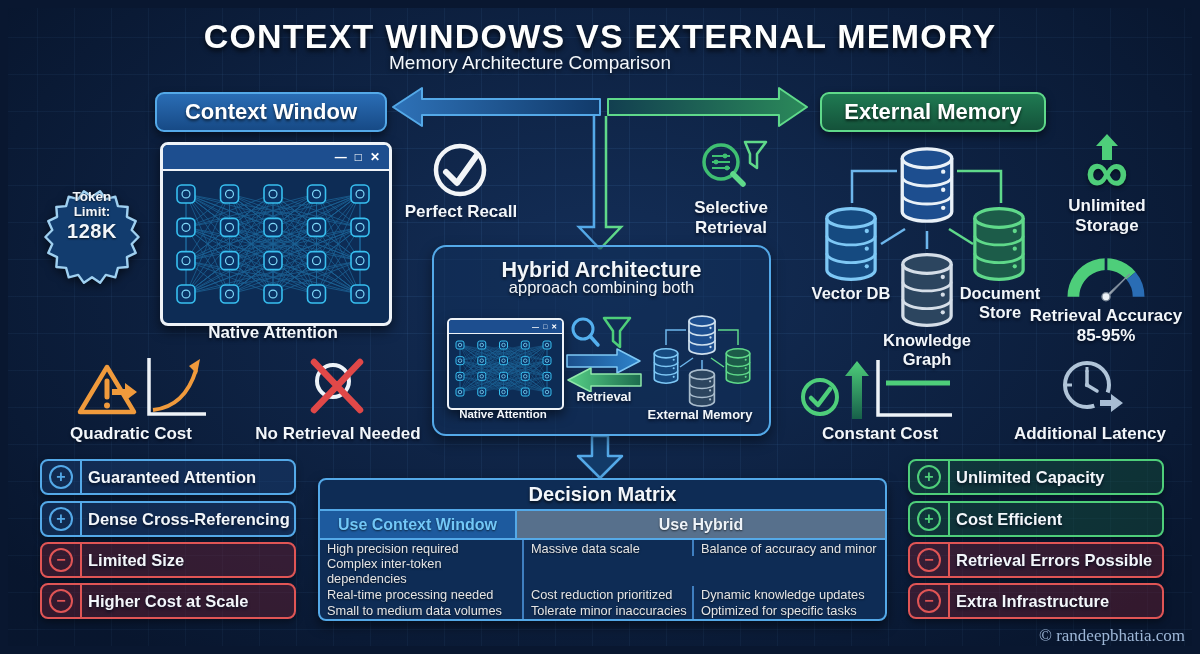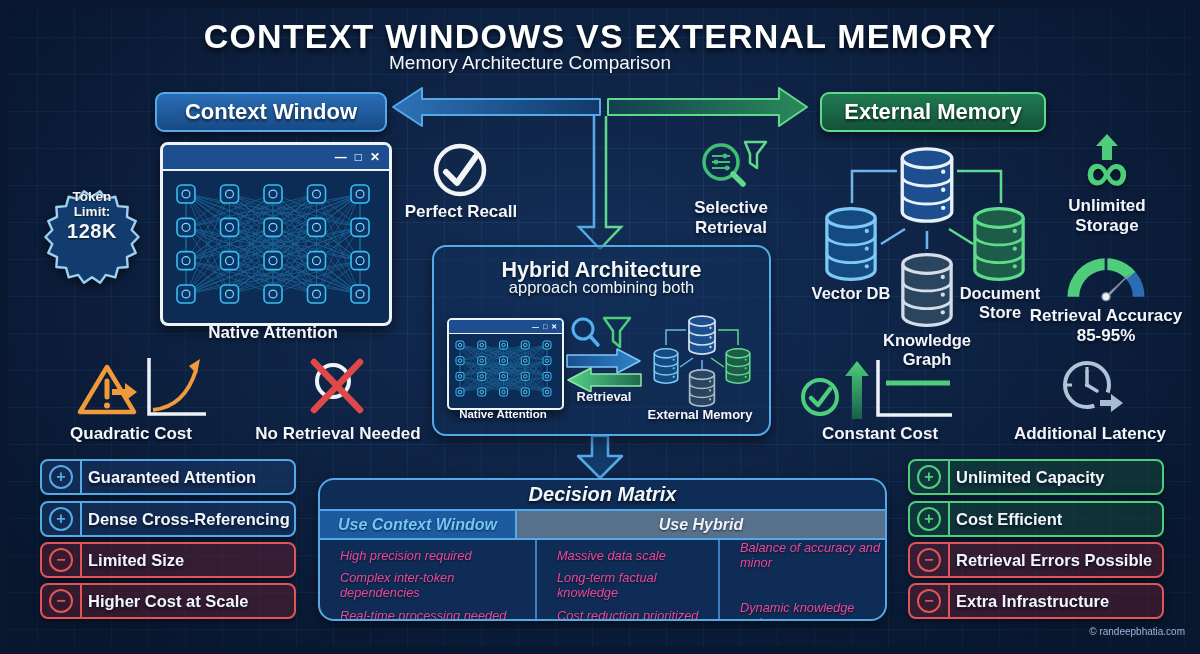--- a/index.html
+++ b/index.html
@@ -63,39 +63,39 @@
   .pc-blue{border-color:#54a9e8;background:rgba(27,64,118,.45);}
   .pc-blue .pc-ic{border-color:#54a9e8;color:#54a9e8;}
   .pc-blue .pc-lbl{border-color:#54a9e8;}
   .pc-green{border-color:#4ece7a;background:rgba(22,84,58,.42);}
   .pc-green .pc-ic{border-color:#4ece7a;color:#4ece7a;}
   .pc-green .pc-lbl{border-color:#4ece7a;}
   .pc-red{border-color:#e05555;background:rgba(112,30,48,.42);}
   .pc-red .pc-ic{border-color:#e05555;color:#e05555;}
   .pc-red .pc-lbl{border-color:#e05555;}
   .matrix{left:318px;top:478px;width:565px;height:139px;border:2px solid #54a9e8;
-       border-radius:16px;background:#0e2c55;display:flex;flex-direction:column;
-       overflow:hidden;box-shadow:0 5px 12px rgba(0,0,0,.5);font-style:italic;}
+       border-radius:8px;background:#0e2c55;display:flex;flex-direction:column;
+       overflow:hidden;box-shadow:0 5px 12px rgba(0,0,0,.5);}
   .mx-title{height:29px;flex:none;font-size:20px;font-weight:bold;text-align:center;
        line-height:28px;border-bottom:2px solid #54a9e8;text-shadow:0 2px 3px rgba(0,0,0,.7);}
   .mx-head{display:flex;height:27px;flex:none;border-bottom:2px solid #54a9e8;}
   .mx-h{display:flex;align-items:center;justify-content:center;font-weight:bold;font-size:16px;
        text-shadow:0 1px 2px rgba(0,0,0,.6);}
   .mx-h0{width:34.5%;background:#1d5a9e;color:#72c8f8;border-right:2px solid #54a9e8;}
   .mx-h1{width:28.5%;background:#1e6b4a;color:#74e89c;border-right:2px solid #54a9e8;}
   .mx-h2{flex:1;background:#57708c;color:#eef3f8;}
   .mx-body{flex:1;display:flex;flex-direction:column;}
   .mx-row{flex:1;display:flex;}
-  .mx-c{display:flex;align-items:center;padding-left:20px;font-size:12.8px;color:#ec4899;
+  .mx-c{display:flex;align-items:center;padding-left:7px;font-size:12.8px;color:#e5e5e5;
        text-shadow:0 1px 2px rgba(0,0,0,.6);}
   .mx-c0{width:34.5%;border-right:2px solid #3f7fc0;}
   .mx-c1{width:28.5%;border-right:2px solid #3f7fc0;}
   .mx-c2{flex:1;}
-  .copyright{left:985px;top:626px;width:200px;text-align:right;font-size:10px;
-       color:#9db6d6;font-weight:500;}
+  .copyright{left:985px;top:626px;width:200px;text-align:right;font-size:17px;
+       color:#9db6d6;font-weight:500;font-family:Liberation Serif, serif;}
   .db-central{color:#e9f1f8;--db-fill:#1d4e8f;}
   .db-central-mini{color:#cfe0ee;--db-fill:#1d4e8f;}
   .db-vec{color:#7ec8f5;--db-fill:#154a80;}
   .db-doc{color:#5fd98a;--db-fill:#1c5c49;}
   .db-know{color:#d5dee8;--db-fill:#2c455f;}
   .db-know-mini{color:#a9bccc;--db-fill:#2c455f;}
   .inf{font-size:60px;font-weight:bold;color:#4ece7a;line-height:52px;
        text-shadow:0 2px 4px rgba(0,0,0,.5);}
 </style>
 </head>
@@ -748,24 +748,28 @@
       <div class="mx-h mx-h2">Use Hybrid</div>
     </div>
     <div class="mx-body">
       <div class="mx-row">
         <div class="mx-c mx-c0">High precision required</div>
         <div class="mx-c mx-c1">Massive data scale</div>
         <div class="mx-c mx-c2">Balance of accuracy and minor</div>
       </div>
       <div class="mx-row">
         <div class="mx-c mx-c0">Complex inter-token dependencies</div>
-        <div class="mx-c mx-c1">Long-term factual knowledge</div>
       </div>
       <div class="mx-row">
         <div class="mx-c mx-c0">Real-time processing needed</div>
         <div class="mx-c mx-c1">Cost reduction prioritized</div>
         <div class="mx-c mx-c2">Dynamic knowledge updates</div>
       </div>
+      <div class="mx-row">
+        <div class="mx-c mx-c0">Small to medium data volumes</div>
+        <div class="mx-c mx-c1">Tolerate minor inaccuracies</div>
+        <div class="mx-c mx-c2">Optimized for specific tasks</div>
+      </div>
     </div>
   </div>
 
   <div class="abs copyright">© randeepbhatia.com</div>
 </div>
 
 </body></html>

